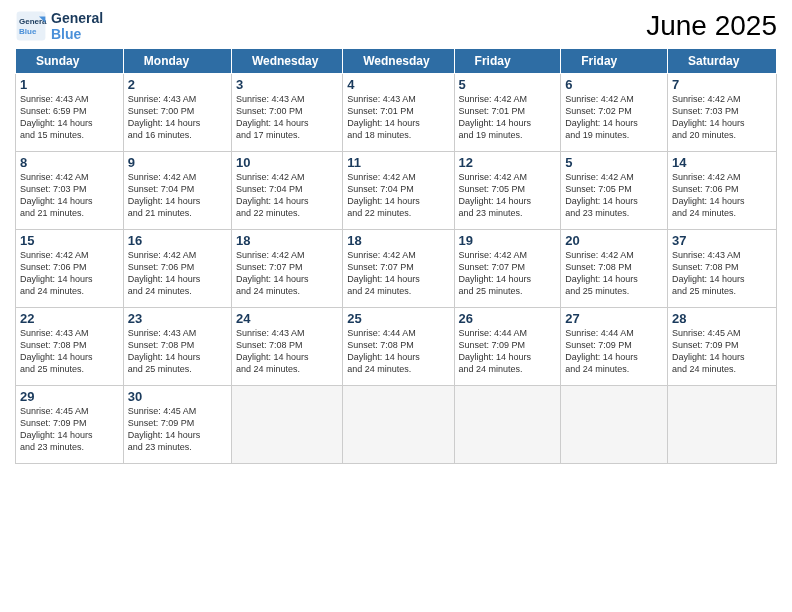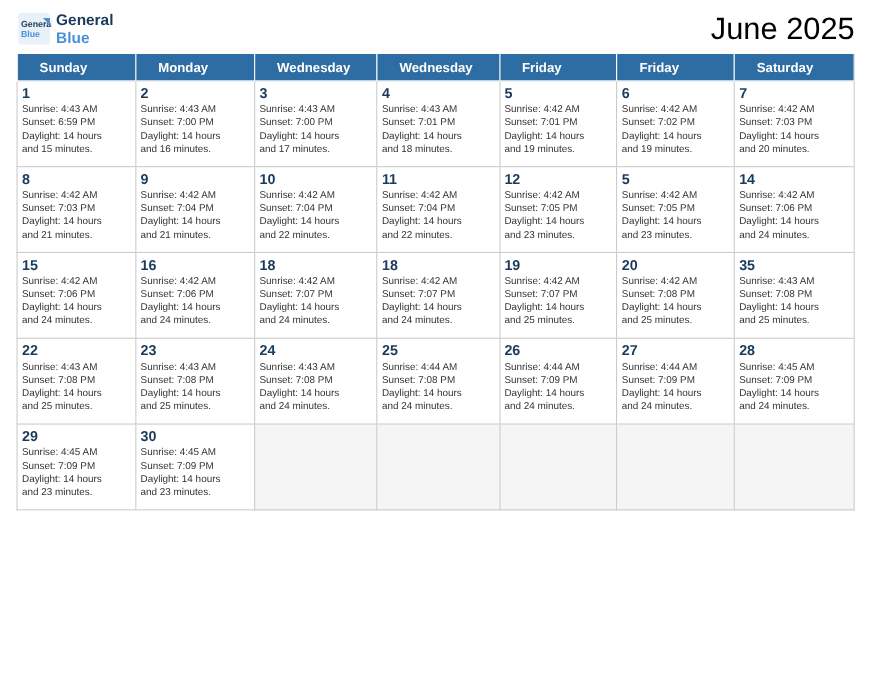--- a/index.html
+++ b/index.html
@@ -255,21 +255,21 @@
 and 25 minutes.</div>
           </td>
           <td>
             <span class="day-num">20</span>
             <div class="day-info" style="white-space: pre-line;">Sunrise: 4:42 AM
 Sunset: 7:08 PM
 Daylight: 14 hours
 and 25 minutes.</div>
           </td>
           <td>
-            <span class="day-num">35</span>
+            <span class="day-num">37</span>
             <div class="day-info" style="white-space: pre-line;">Sunrise: 4:43 AM
 Sunset: 7:08 PM
 Daylight: 14 hours
 and 25 minutes.</div>
           </td>
         </tr>
         <tr>
           <td>
             <span class="day-num">22</span>
             <div class="day-info" style="white-space: pre-line;">Sunrise: 4:43 AM

